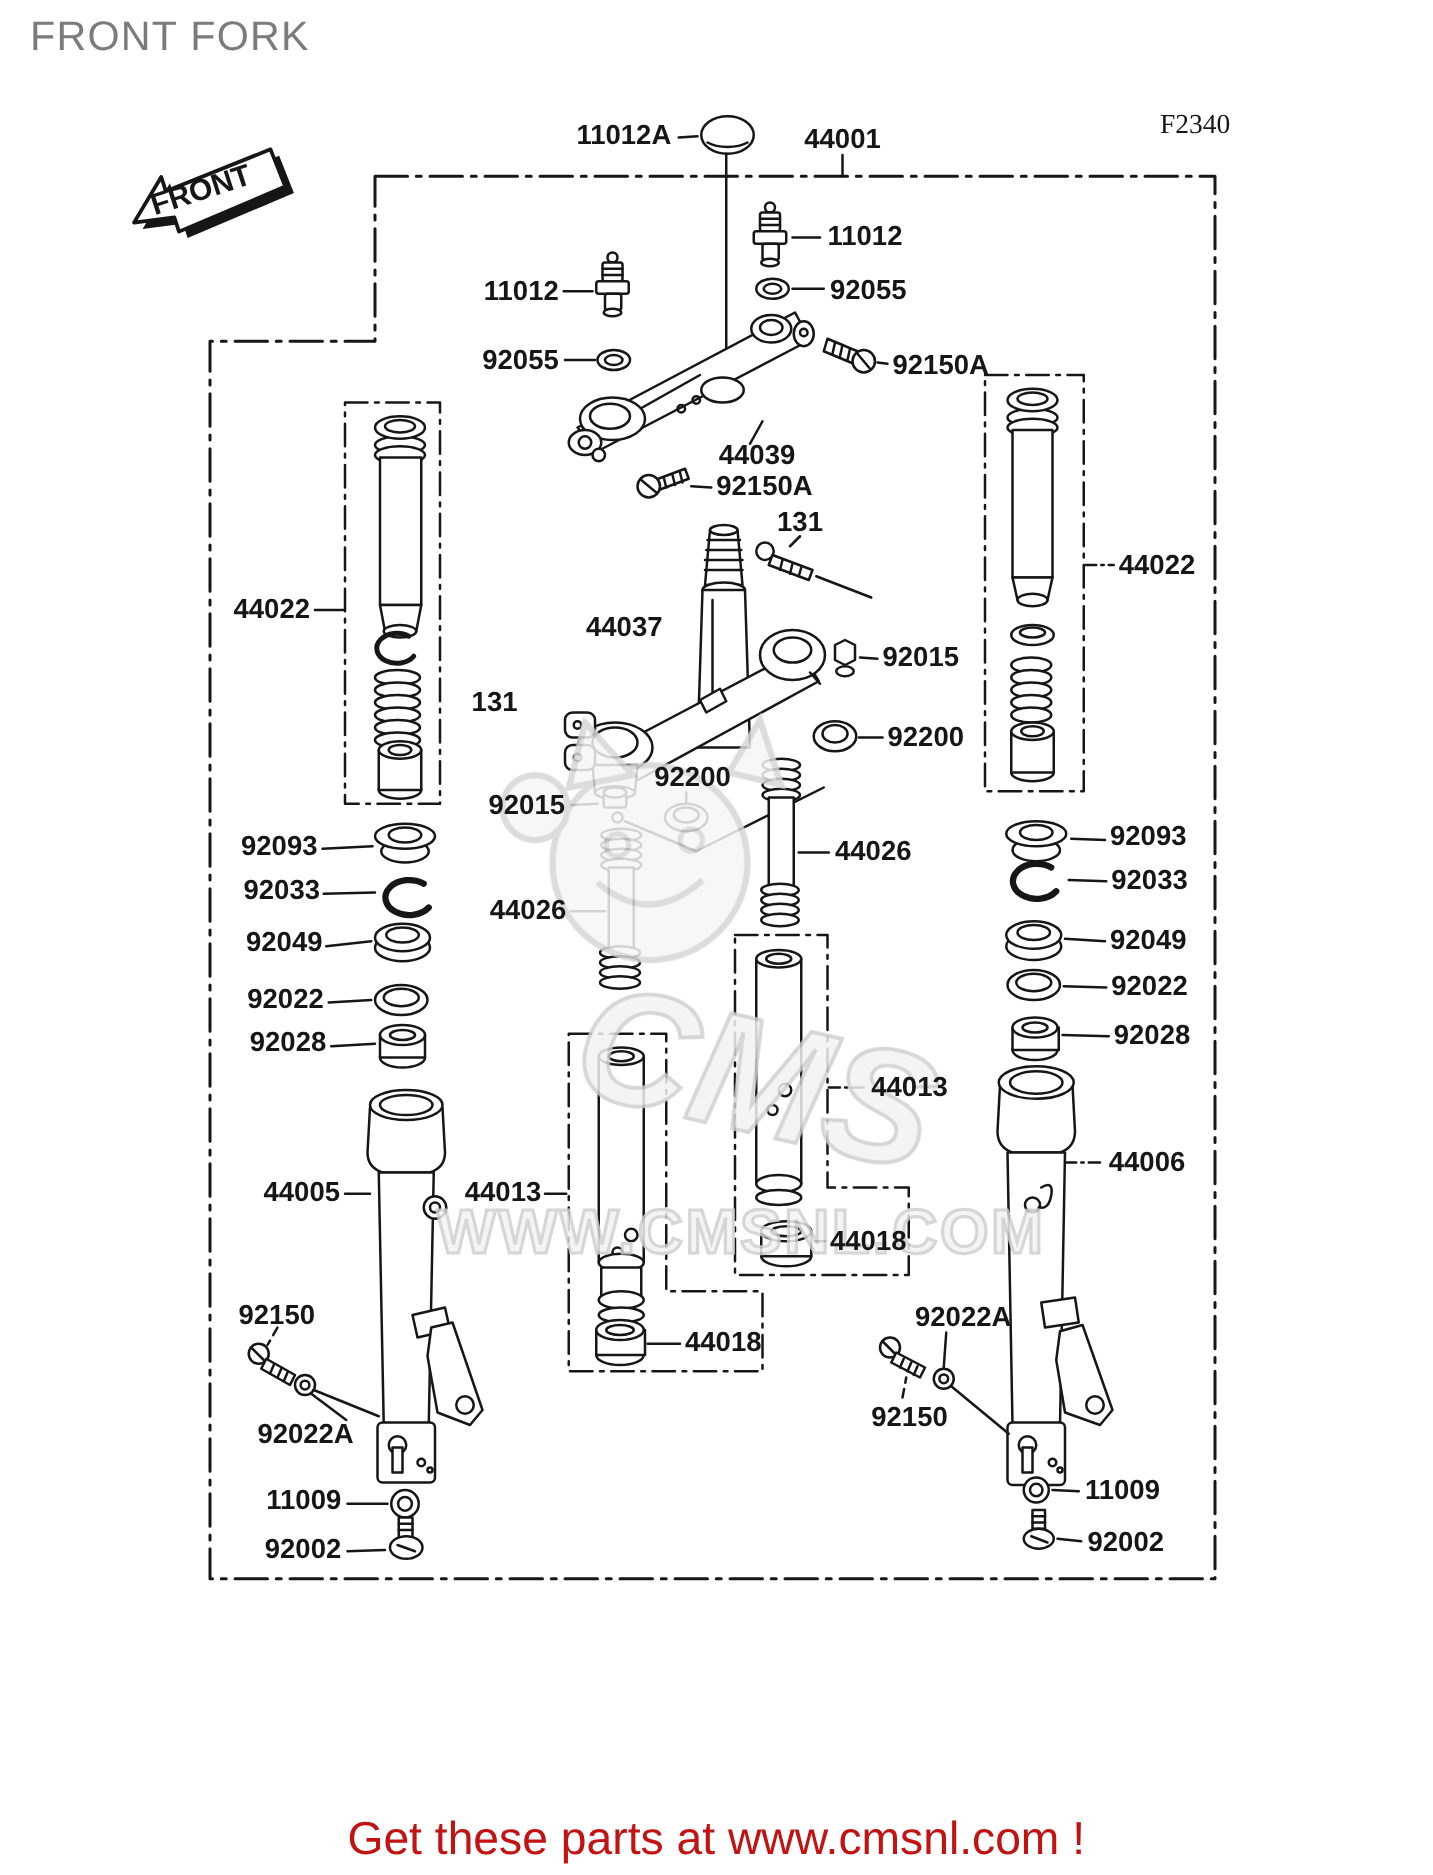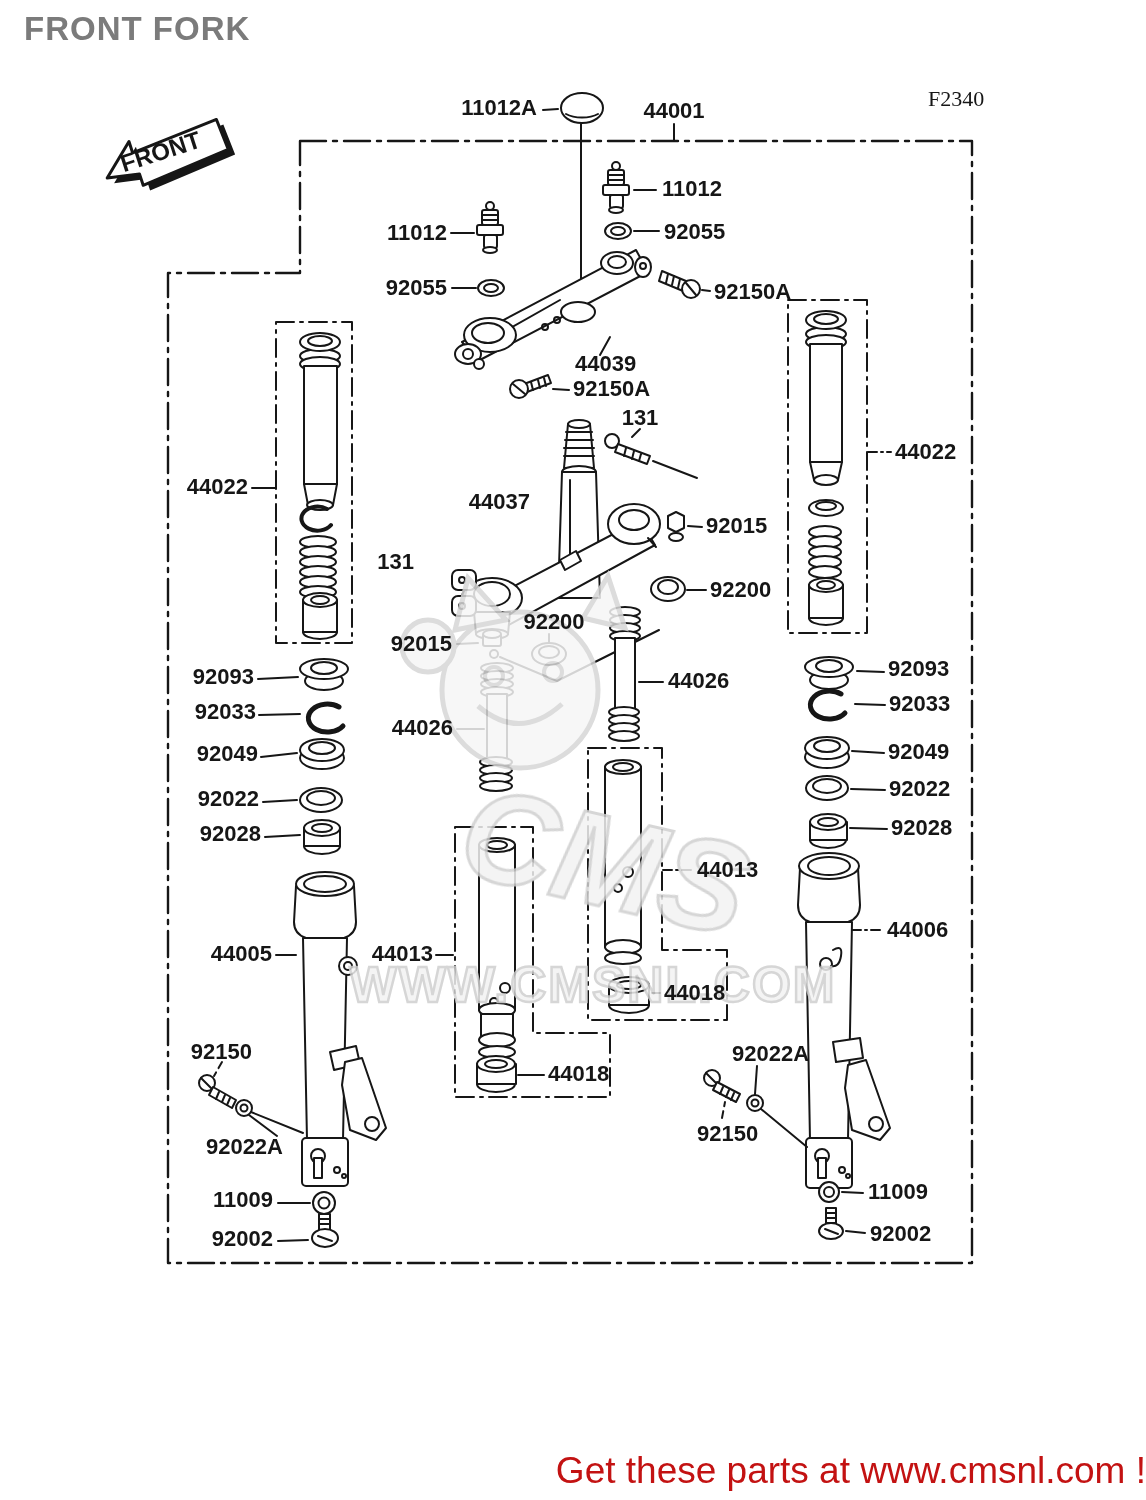--- a/index.html
+++ b/index.html
@@ -1,20 +1,20 @@
 <!DOCTYPE html>
 <html><head>
 <meta charset="utf-8">
 <style>
   html,body{margin:0;padding:0;background:#fff;}
   .page{position:relative;width:1146px;height:1500px;background:#fff;overflow:hidden;
         font-family:"Liberation Sans",sans-serif;}
   .page-title{position:absolute;left:24px;top:10px;font-size:33px;letter-spacing:1px;
-        color:#7b7b7b;font-weight:bold;}
-  .footer{position:absolute;left:0;top:1450px;width:1146px;text-align:right;
+        color:#7b7b7b;}
+  .footer{position:absolute;left:0;top:1450px;width:1146px;text-align:center;
         font-size:37px;color:#c31212;}
   svg{position:absolute;left:0;top:0;}
   svg text{font-family:"Liberation Sans",sans-serif;}
   .lbl{font-size:22px;font-weight:600;fill:#161616;}
   .figcode{font-family:"Liberation Serif",serif;font-size:22px;fill:#161616;}
   .art{stroke:#161616;stroke-width:2;fill:none;stroke-linecap:round;stroke-linejoin:round;}
   .artf{fill:#ffffff;}
   .dd-main{stroke-dasharray:26 7 4 7;stroke-width:2.4;}
   .dd-box{stroke-dasharray:18 6 3 6;stroke-width:2;}
   .dd-lead{stroke-dasharray:9 4 2 4;}

